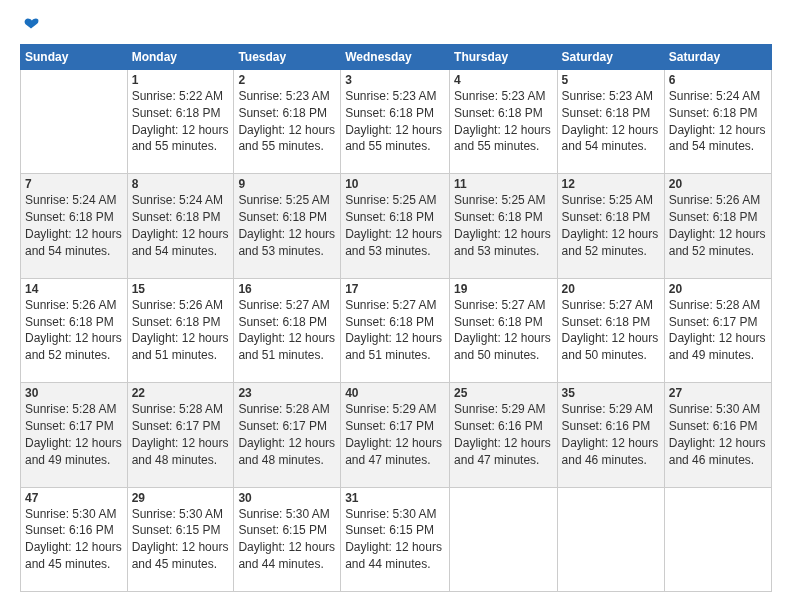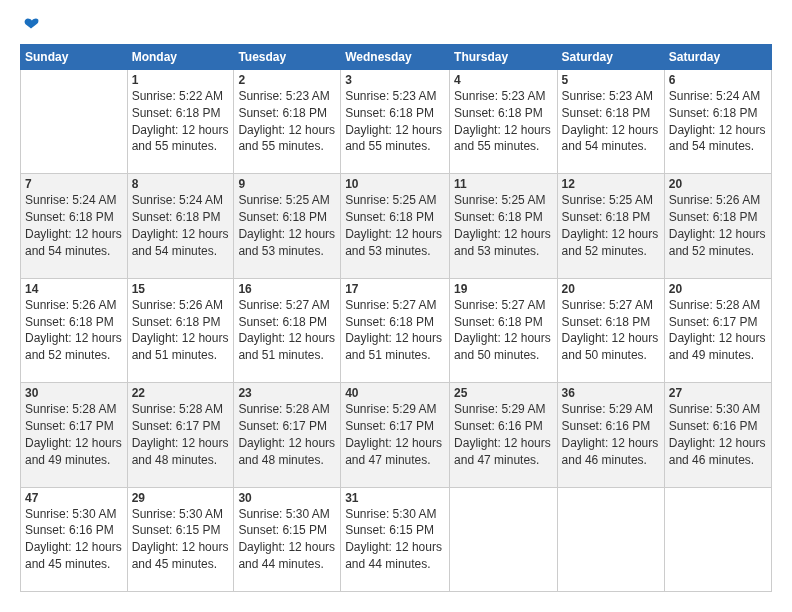--- a/index.html
+++ b/index.html
@@ -234,21 +234,21 @@
           </td>
           <td>
             <span class="day-number">40</span>
             <div class="day-info">Sunrise: 5:29 AM<br>Sunset: 6:17 PM<br>Daylight: 12 hours and 47 minutes.</div>
           </td>
           <td>
             <span class="day-number">25</span>
             <div class="day-info">Sunrise: 5:29 AM<br>Sunset: 6:16 PM<br>Daylight: 12 hours and 47 minutes.</div>
           </td>
           <td>
-            <span class="day-number">36</span>
+            <span class="day-number">35</span>
             <div class="day-info">Sunrise: 5:29 AM<br>Sunset: 6:16 PM<br>Daylight: 12 hours and 46 minutes.</div>
           </td>
           <td>
             <span class="day-number">27</span>
             <div class="day-info">Sunrise: 5:30 AM<br>Sunset: 6:16 PM<br>Daylight: 12 hours and 46 minutes.</div>
           </td>
         </tr>
         <tr>
           <td>
             <span class="day-number">47</span>

